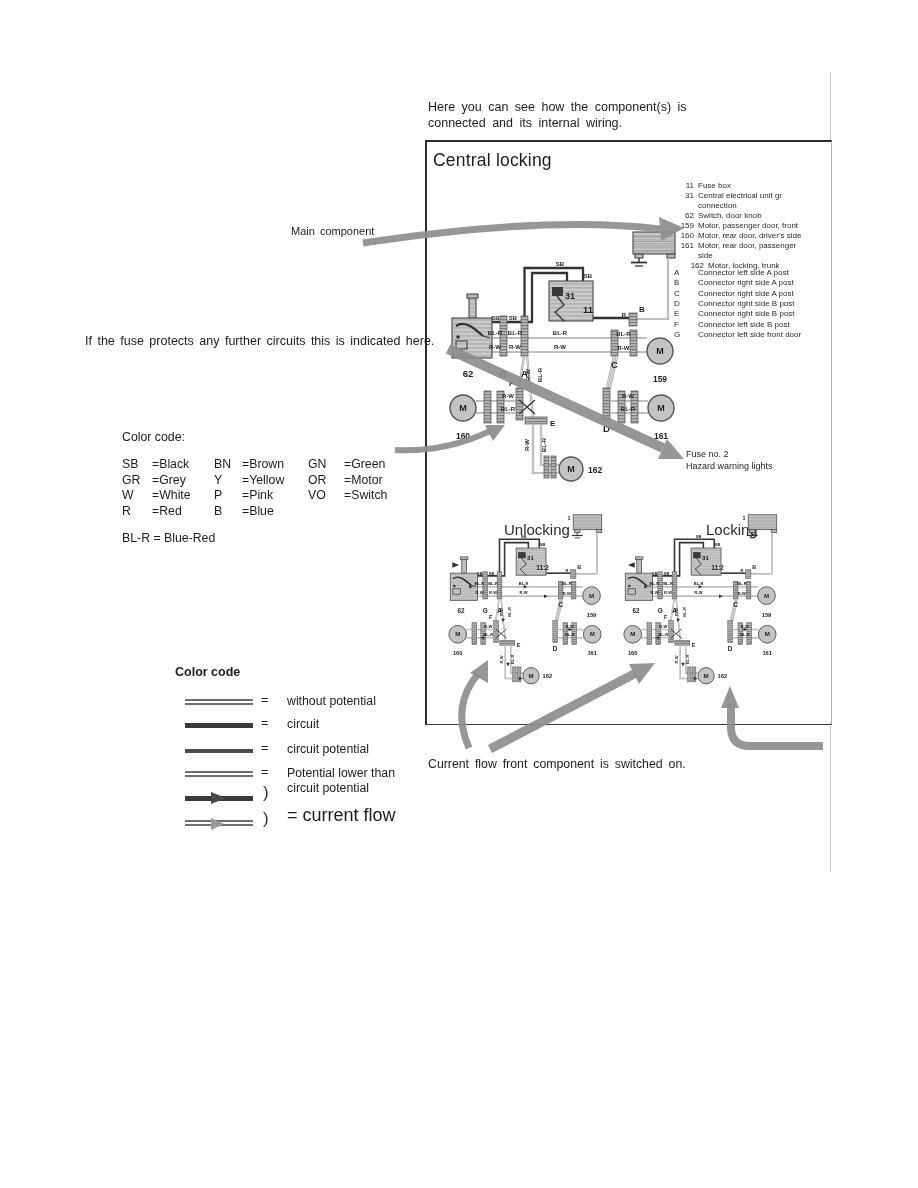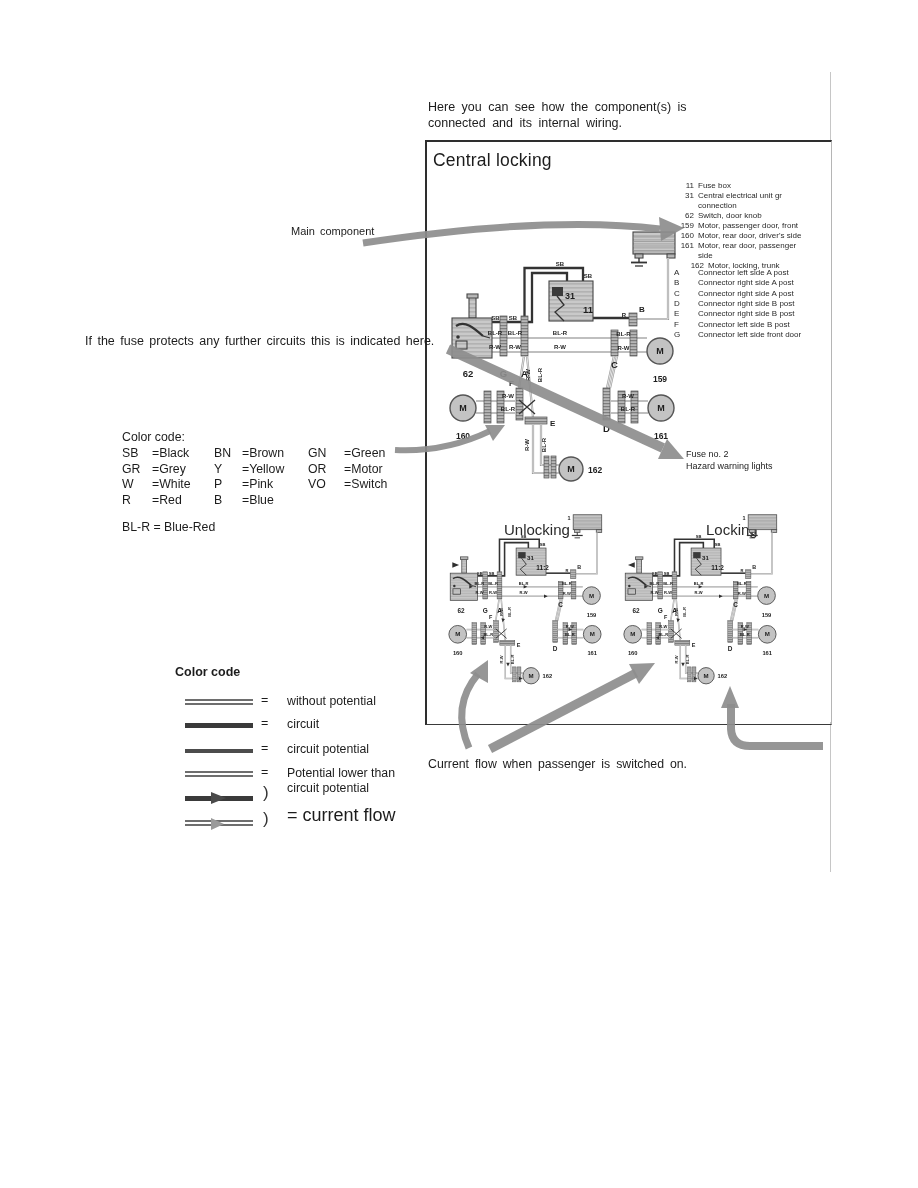--- a/index.html
+++ b/index.html
@@ -25,21 +25,21 @@
   .conn-list{left:674px;top:268px;width:156px;font-size:8px;line-height:1.29;color:#2a2a2a}
   .krow{display:flex}
   .krow .ltr{width:12px;flex:0 0 12px;margin-right:12px}
   
   .main-comp{left:291px;top:225px;font-size:11px;word-spacing:2px}
   .fuse-note{left:85px;top:333px;width:352px;font-size:12.5px;line-height:1.35;word-spacing:2px}
   .fuse-label{left:686px;top:449px;font-size:9px;line-height:1.3}
   .fl-t{font-weight:400}
   
   .cc{left:122px;top:430px;width:300px;font-size:12.3px}
-  .cc-title{margin-bottom:2px}
+  .cc-title{margin-bottom:13px}
   .cc-grid{display:grid;grid-template-columns:30px 62px 28px 66px 36px 62px;row-gap:1.5px}
   .cc-extra{margin-top:13px}
   
   .sub-title{font-size:15px;color:#2a2a2a}
   .unlock{left:504px;top:521px}
   .lock{left:706px;top:521px}
   
   .legend{left:175px;top:665px;width:260px;height:185px}
   .lg-title{font-weight:700;font-size:12.5px}
   .lg-row{position:absolute;left:0;width:260px;height:20px}
@@ -626,21 +626,21 @@
             <div class="bar2"></div>
             <div class="tri" style="left:26px;top:-2px;border-left:13px solid #9a9a9a"></div>
           </div>
         </div>
       </div>
     <div class="lg-bracket" style="top:118px">)</div>
     <div class="lg-bracket" style="top:144px">)</div>
     <div class="lg-flow">= current flow</div>
   </div>
 
-  <div class="abs caption">Current flow when passenger is switched on.</div>
+  <div class="abs caption">Current flow front component is switched on.</div>
 
   <svg id="arrows" class="abs arrowlayer" width="918" height="1188" viewBox="0 0 918 1188">
     <path class="ann" stroke-width="7" d="M363 243 C470 227 580 219 660 229"></path>
     <polygon class="annh" points="684,228 661,241 659,217"></polygon>
     <path class="ann" stroke-width="10" d="M448 349 L663 448"></path>
     <polygon class="annh" points="684,459 658,459 667,439"></polygon>
     <path class="ann" stroke-width="6" d="M395 450 C435 452 465 443 490 431"></path>
     <polygon class="annh" points="505,425 493,441 485,425"></polygon>
     <path class="ann" stroke-width="7" d="M469 748 C456 718 461 694 478 674"></path>
     <polygon class="annh" points="488,660 488,683 470,673"></polygon>

